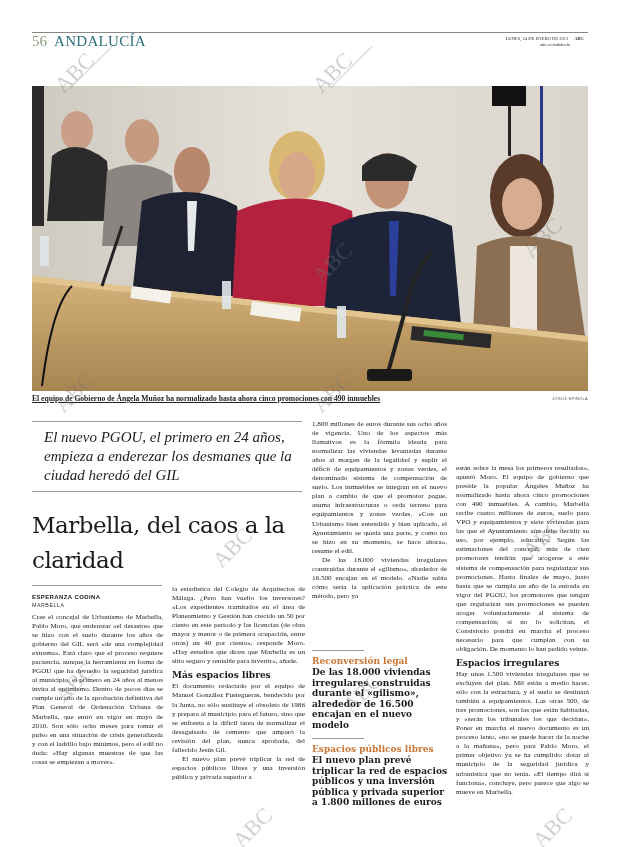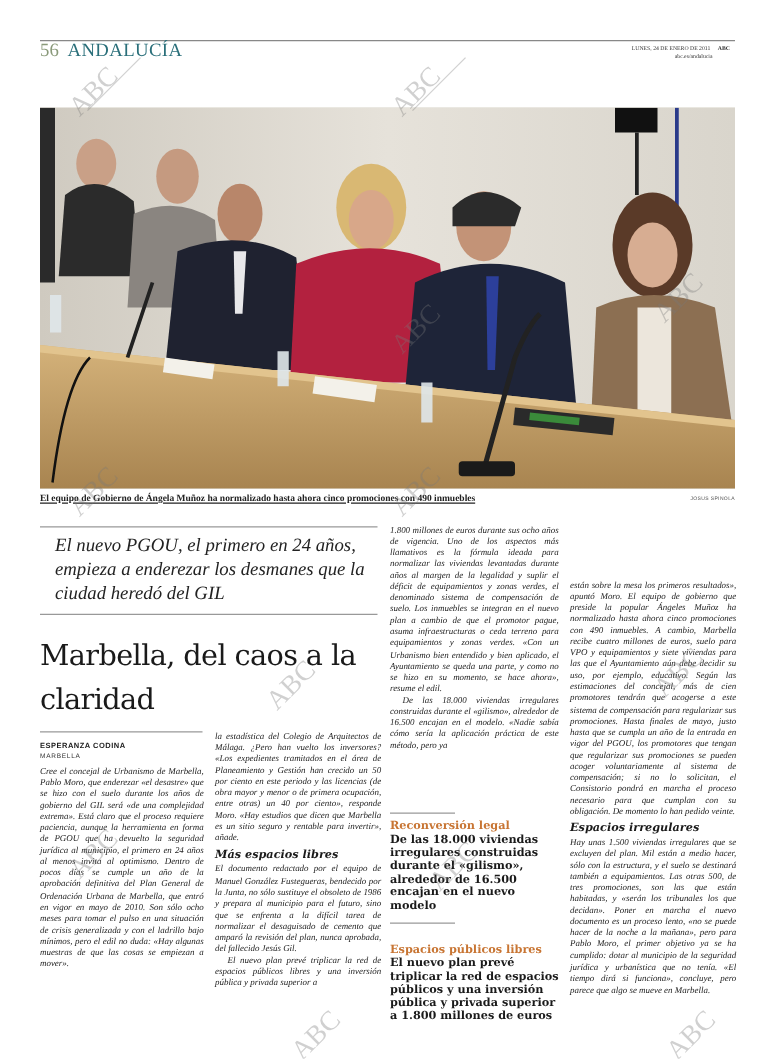--- a/index.html
+++ b/index.html
@@ -12,21 +12,21 @@
   .dateline b{font-weight:bold;margin-left:6px;}
   .photo{left:32px;top:86px;width:556px;height:305px;overflow:hidden;background:#d8d3c8;}
   .caption{left:32px;top:394px;font-size:7.6px;font-weight:bold;font-family:"Liberation Serif",serif;color:#222;text-decoration:underline;}
   .credit{right:32px;top:396px;font-size:4px;color:#555;letter-spacing:0.3px;font-family:"Liberation Sans",sans-serif;}
   .dek-rule{left:32px;width:270px;height:1px;background:#999;}
   .dek{left:44px;top:428px;width:262px;font-family:"Liberation Serif",serif;font-style:italic;font-size:15px;line-height:19px;color:#222;}
   .headline{left:32px;top:508px;width:280px;font-family:"DejaVu Serif",serif;font-size:23px;line-height:35px;color:#1a1a1a;letter-spacing:-0.5px;}
   .byline-rule{left:32px;top:585px;width:130px;height:1px;background:#999;}
   .byline{left:32px;top:594px;font-size:6px;font-weight:bold;font-family:"Liberation Sans",sans-serif;letter-spacing:0.4px;}
   .byplace{left:32px;top:602px;font-size:5.2px;letter-spacing:0.6px;font-family:"Liberation Sans",sans-serif;color:#333;}
-  .col{font-family:"Liberation Serif",serif;font-size:7.15px;line-height:9.05px;text-align:justify;color:#222;font-style:italic;}
+  .col{font-family:"Liberation Serif",serif;font-size:7.15px;line-height:9.05px;text-align:justify;color:#222;}
   .col p{margin:0;text-indent:0;}
   .col p.ind{text-indent:10px;}
   .subhead{font-family:"DejaVu Serif",serif;font-weight:bold;font-size:9px;line-height:11px;margin:4px 0 1px 0;color:#1a1a1a;}
   .c1{left:32px;top:613px;width:131px;}
   .c2{left:172px;top:585px;width:133px;}
   .c3{left:312px;top:420px;width:135px;}
   .c4{left:456px;top:420px;width:133px;margin-top:44px;}
   .box-rule{width:52px;height:1px;background:#999;}
   .box-kicker{font-family:"DejaVu Serif",serif;font-weight:bold;font-size:9px;color:#c87533;line-height:11px;}
   .box-text{font-family:"DejaVu Serif",serif;font-weight:bold;font-size:9px;line-height:10.6px;color:#1a1a1a;}
@@ -134,21 +134,21 @@
   <p class="ind">De las 18.000 viviendas irregulares construidas durante el «gilismo», alrededor de 16.500 encajan en el modelo. «Nadie sabía cómo sería la aplicación práctica de este método, pero ya</p>
 </div>
 
 <div class="abs" style="left:312px;top:650px;width:135px;">
   <div class="box-rule"></div>
   <div class="box-kicker" style="margin-top:5px;">Reconversión legal</div>
   <div class="box-text">De las 18.000 viviendas irregulares construidas durante el «gilismo», alrededor de 16.500 encajan en el nuevo modelo</div>
 </div>
 <div class="abs" style="left:312px;top:738px;width:135px;">
   <div class="box-rule"></div>
-  <div class="box-kicker" style="margin-top:16px;">Espacios públicos libres</div>
+  <div class="box-kicker" style="margin-top:5px;">Espacios públicos libres</div>
   <div class="box-text">El nuevo plan prevé triplicar la red de espacios públicos y una inversión pública y privada superior a 1.800 millones de euros</div>
 </div>
 
 <div class="abs col c4">
   <p>están sobre la mesa los primeros resultados», apuntó Moro. El equipo de gobierno que preside la popular Ángeles Muñoz ha normalizado hasta ahora cinco promociones con 490 inmuebles. A cambio, Marbella recibe cuatro millones de euros, suelo para VPO y equipamientos y siete viviendas para las que el Ayuntamiento aún debe decidir su uso, por ejemplo, educativo. Según las estimaciones del concejal, más de cien promotores tendrán que acogerse a este sistema de compensación para regularizar sus promociones. Hasta finales de mayo, justo hasta que se cumpla un año de la entrada en vigor del PGOU, los promotores que tengan que regularizar sus promociones se pueden acoger voluntariamente al sistema de compensación; si no lo solicitan, el Consistorio pondrá en marcha el proceso necesario para que cumplan con su obligación. De momento lo han pedido veinte.</p>
   <div class="subhead">Espacios irregulares</div>
   <p>Hay unas 1.500 viviendas irregulares que se excluyen del plan. Mil están a medio hacer, sólo con la estructura, y el suelo se destinará también a equipamientos. Las otras 500, de tres promociones, son las que están habitadas, y «serán los tribunales los que decidan». Poner en marcha el nuevo documento es un proceso lento, «no se puede hacer de la noche a la mañana», pero para Pablo Moro, el primer objetivo ya se ha cumplido: dotar al municipio de la seguridad jurídica y urbanística que no tenía. «El tiempo dirá si funciona», concluye, pero parece que algo se mueve en Marbella.</p>
 </div>
 
 <div class="wm" style="left:52px;top:60px;">ABC</div>

